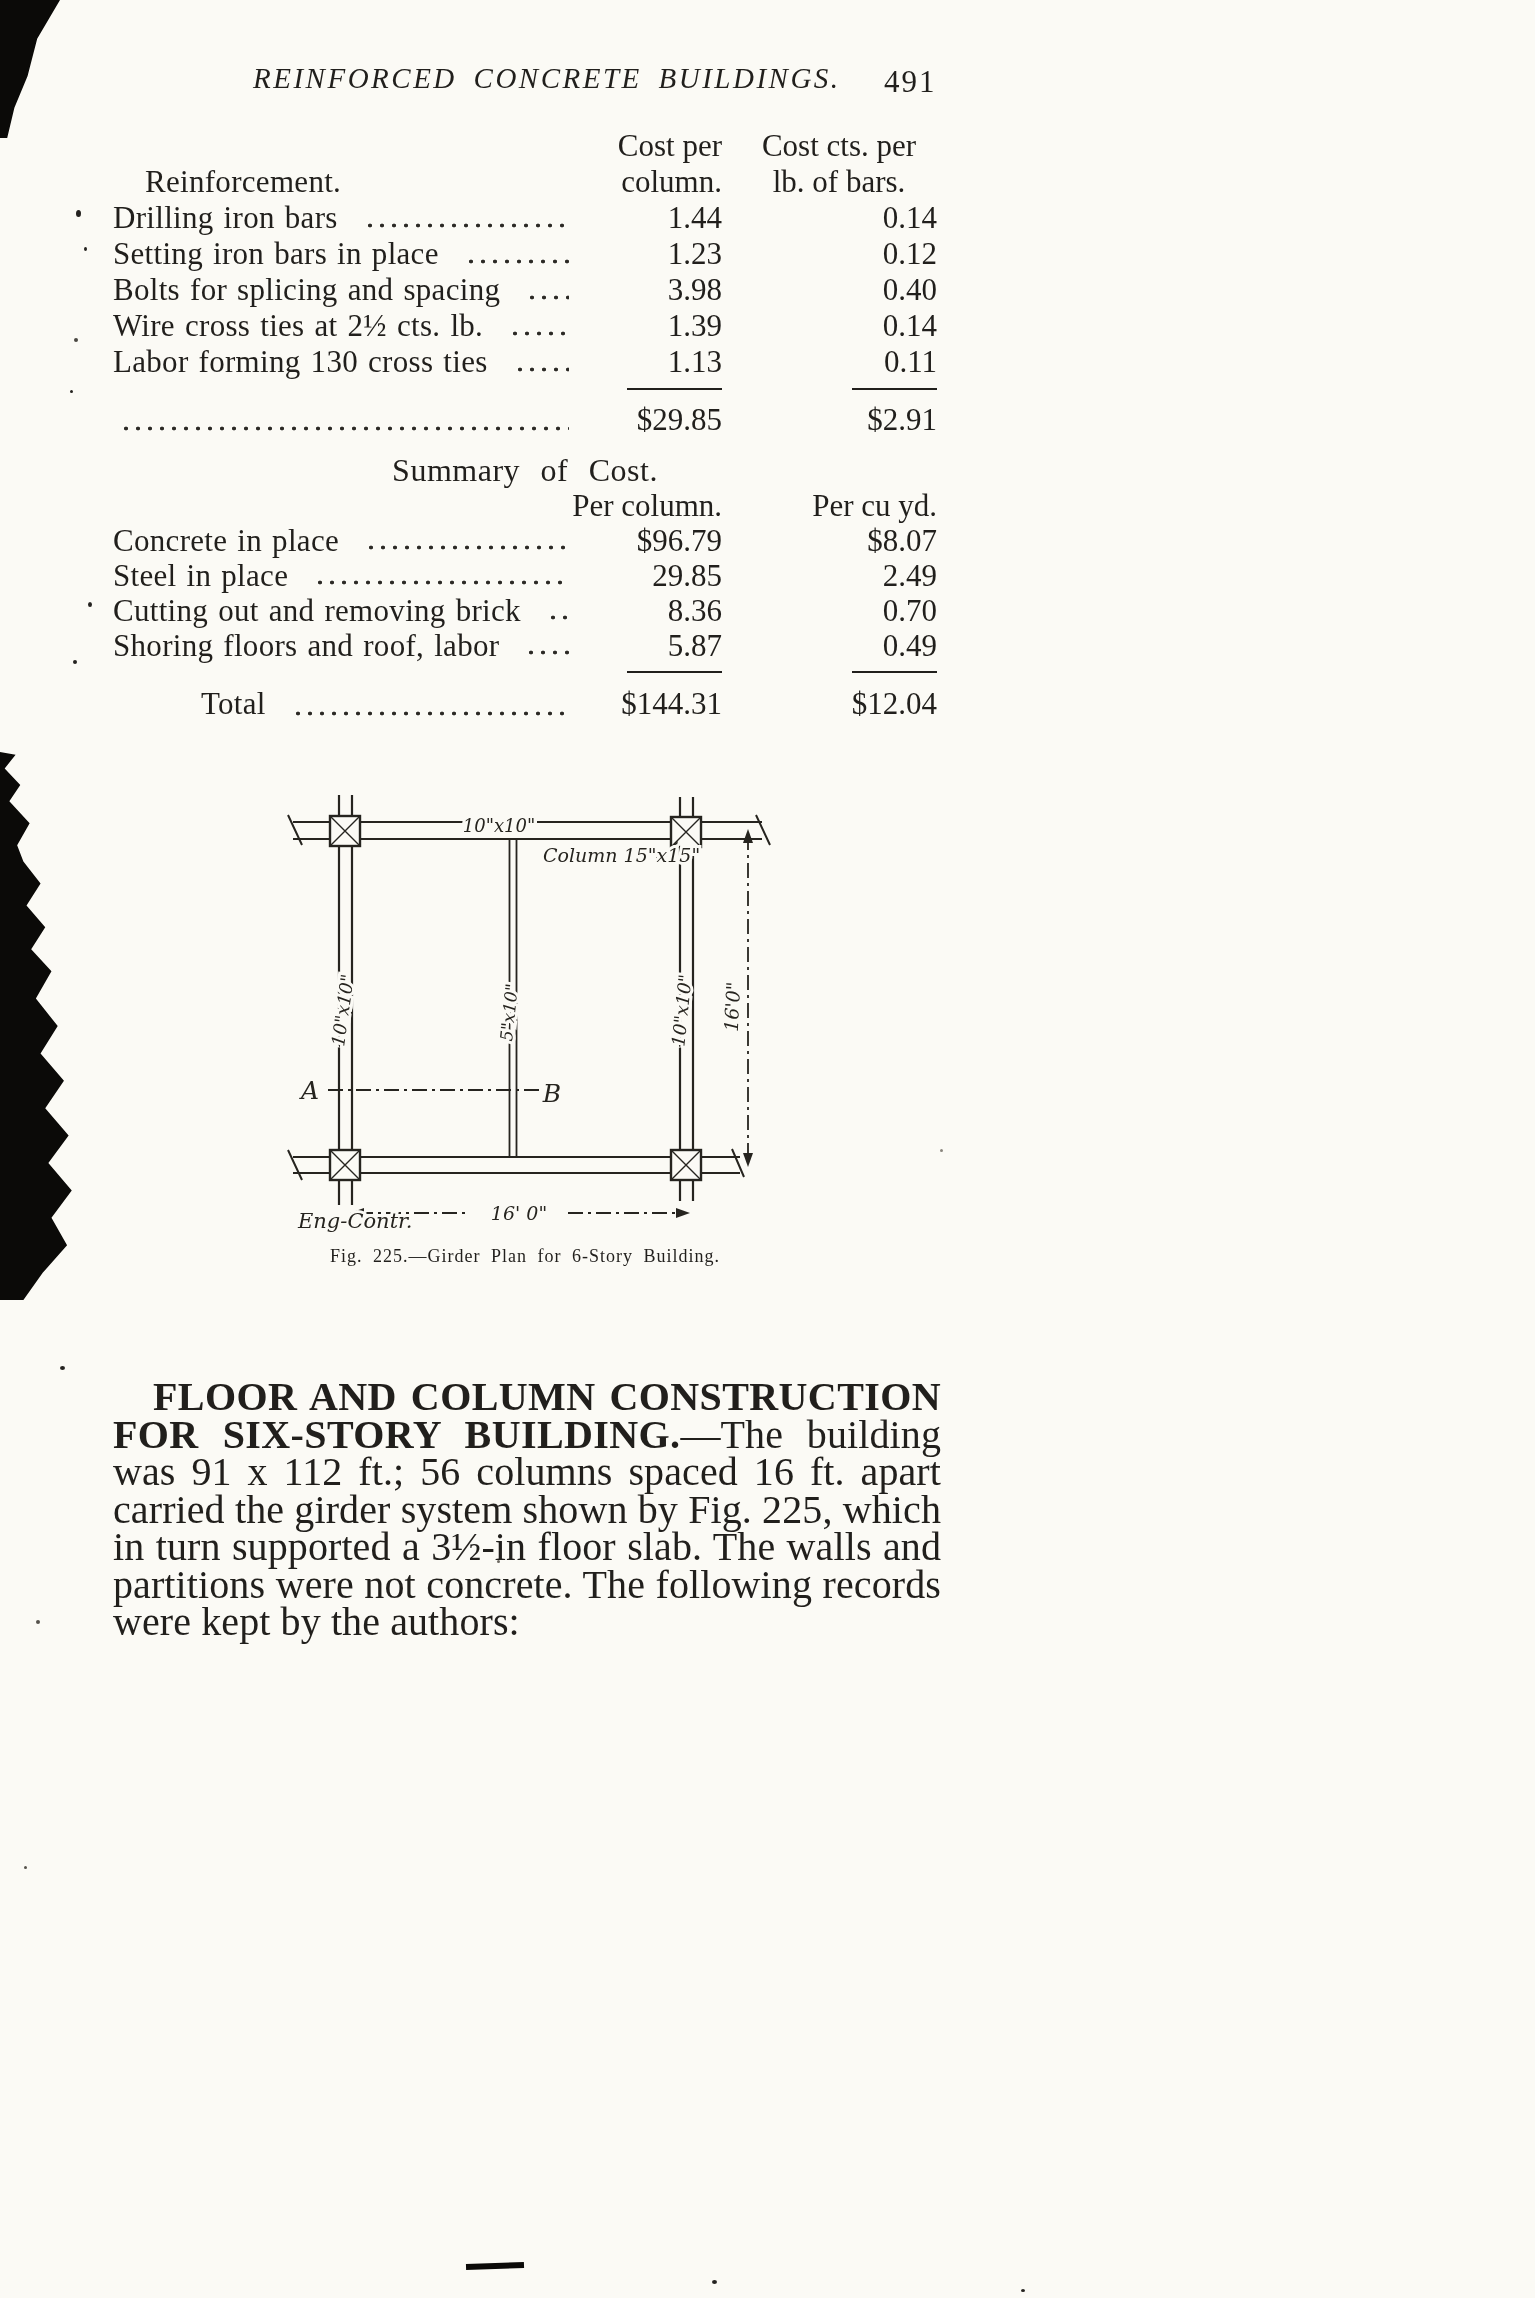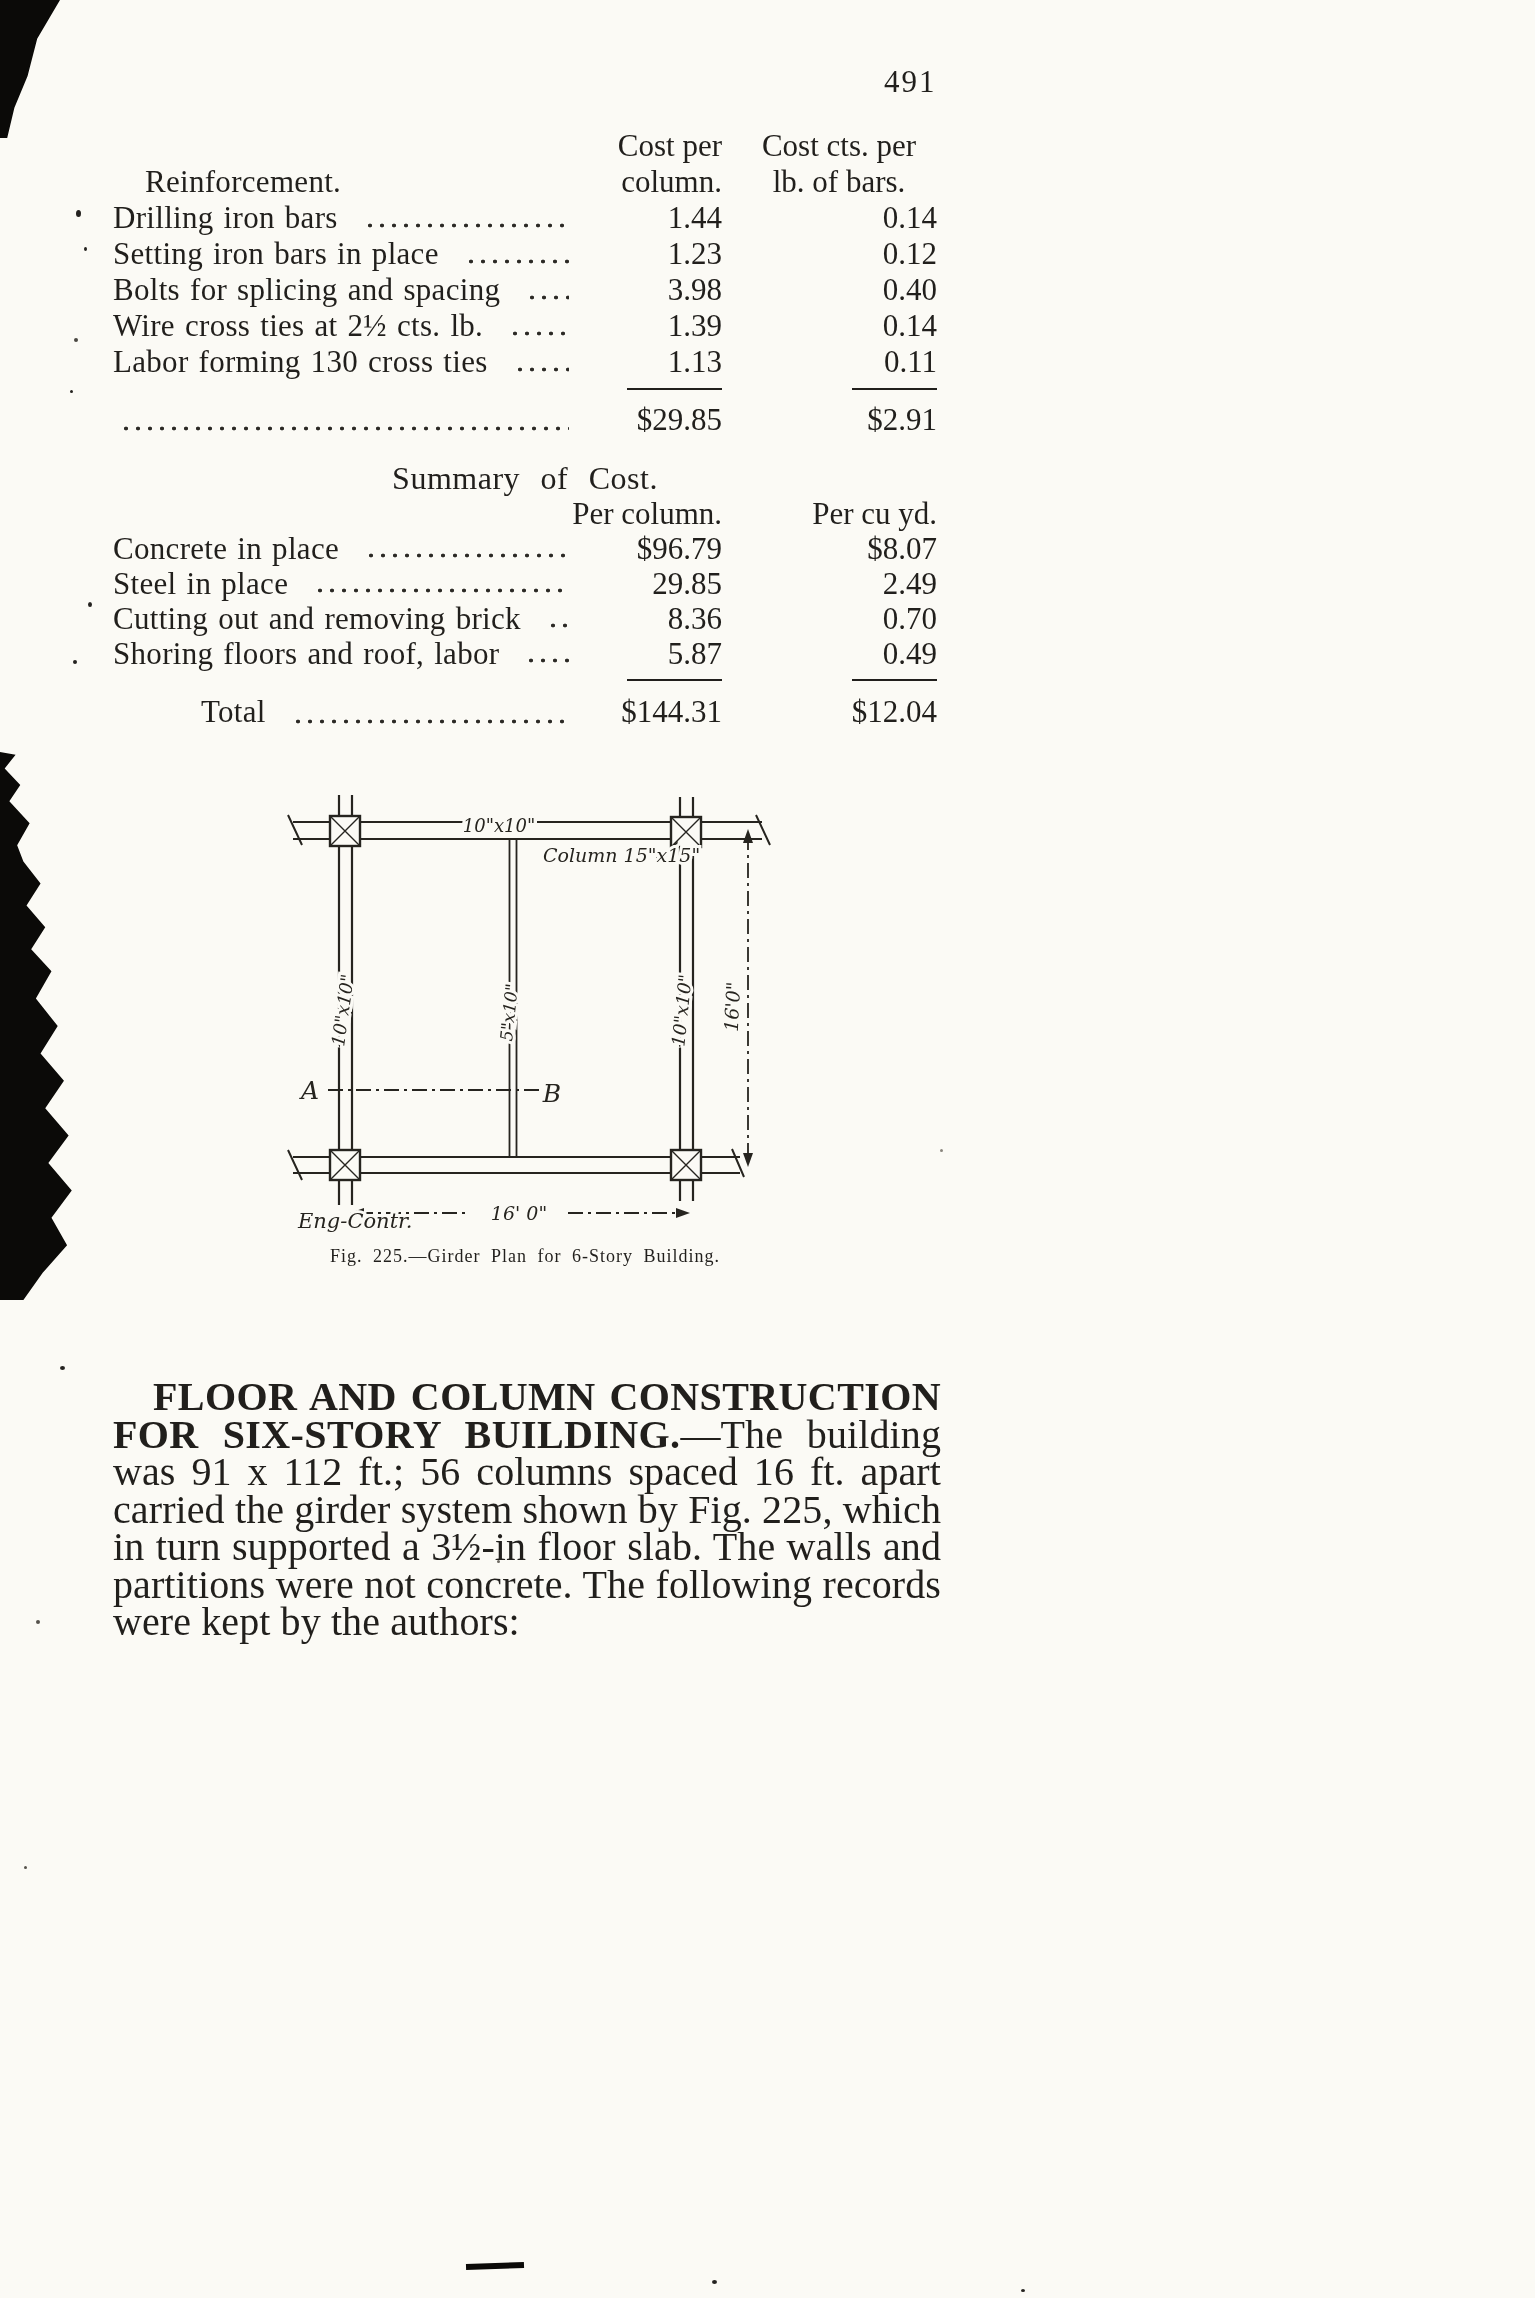--- a/index.html
+++ b/index.html
@@ -27,21 +27,21 @@
   }
   .c1{flex:0 0 130px; text-align:right; white-space:nowrap;}
   .c2{flex:0 0 196px; text-align:right; white-space:nowrap;}
   .ctr{text-align:center;}
   .rules{height:12px; margin-top:3px;}
   .rule{display:inline-block; border-top:2.6px solid #211f1c; height:0; vertical-align:top; margin-top:5px;}
   .rule1{width:95px;} .rule2{width:85px;}
   .total-row{margin-top:6px; height:38px; line-height:38px;}
   .total-row .tlabel{padding-left:88px;}
   .indent-head{padding-left:32px;}
-  .sum-title{margin-top:20px; height:38px; line-height:38px; text-align:center; font-size:32px; word-spacing:12px; letter-spacing:.5px;}
+  .sum-title{margin-top:12px; height:38px; line-height:38px; text-align:center; font-size:32px; word-spacing:12px; letter-spacing:.5px;}
   
   .fig{position:absolute; left:278px; top:783px;}
   .figtxt{
     font-style:italic; fill:#26241f;
     stroke:#fbfaf5; stroke-width:6px; paint-order:stroke;
     font-family:"DejaVu Serif","Liberation Serif",serif;
   }
   .fig-caption{
     position:absolute; left:113px; top:1246px; width:824px;
     text-align:center; font-size:18px; letter-spacing:1px; word-spacing:5px;
@@ -64,20 +64,21 @@
     clip-path:polygon(0 0,20% .5%,6% 3%,26% 6%,12% 9%,38% 13%,22% 17%,30% 20%,52% 24%,34% 28%,58% 32%,40% 36%,66% 40%,46% 45%,74% 50%,52% 55%,82% 60%,58% 65%,88% 70%,62% 75%,92% 80%,66% 85%,86% 90%,55% 95%,30% 100%,0 100%);
   }
   .speck{position:absolute; background:#24221f; border-radius:50%;}
   .bar-bottom{left:466px; top:2263px; width:58px; height:6px; transform:rotate(-2deg);}
 </style>
 </head>
 <body>
 
 <div class="page">
 
+  <span class="running-title">REINFORCED CONCRETE BUILDINGS.</span>
   <span class="page-number">491</span>
 
   <div class="content">
 
     <div>
       <div class="trow">
         <span class="spacer"></span>
         <span class="c1">Cost per</span>
         <span class="c2 ctr">Cost cts. per</span>
       </div>

